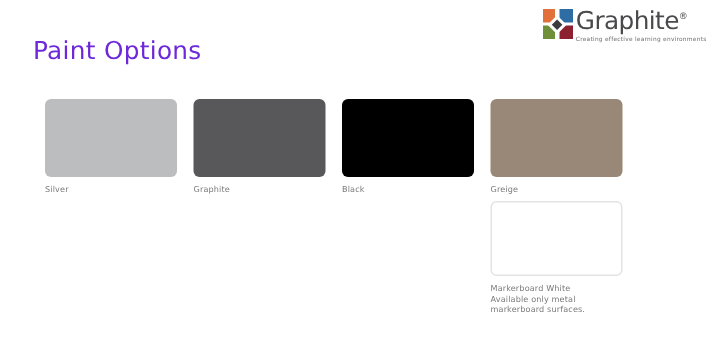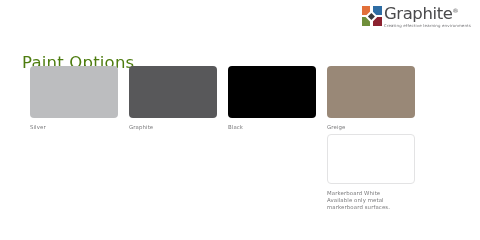--- a/index.html
+++ b/index.html
@@ -24,24 +24,23 @@
   }
 
   
   .page-title {
     position: absolute;
     left: 22px;
     top: 24px;
     font-size: 16.5px;
     font-weight: 400;
     letter-spacing: 0.2px;
-    color: #4d7c0f;
-    font-family: "DejaVu Sans", sans-serif;
-    white-space: nowrap;
-    margin-top: 29px;
+    color: #6d28d9;
+    font-family: "DejaVu Sans", sans-serif;
+    white-space: nowrap;
   }
 
   .brand-logo {
     position: absolute;
     right: 9px;
     top: 6px;
     display: flex;
     align-items: flex-start;
     gap: 2px;
   }

